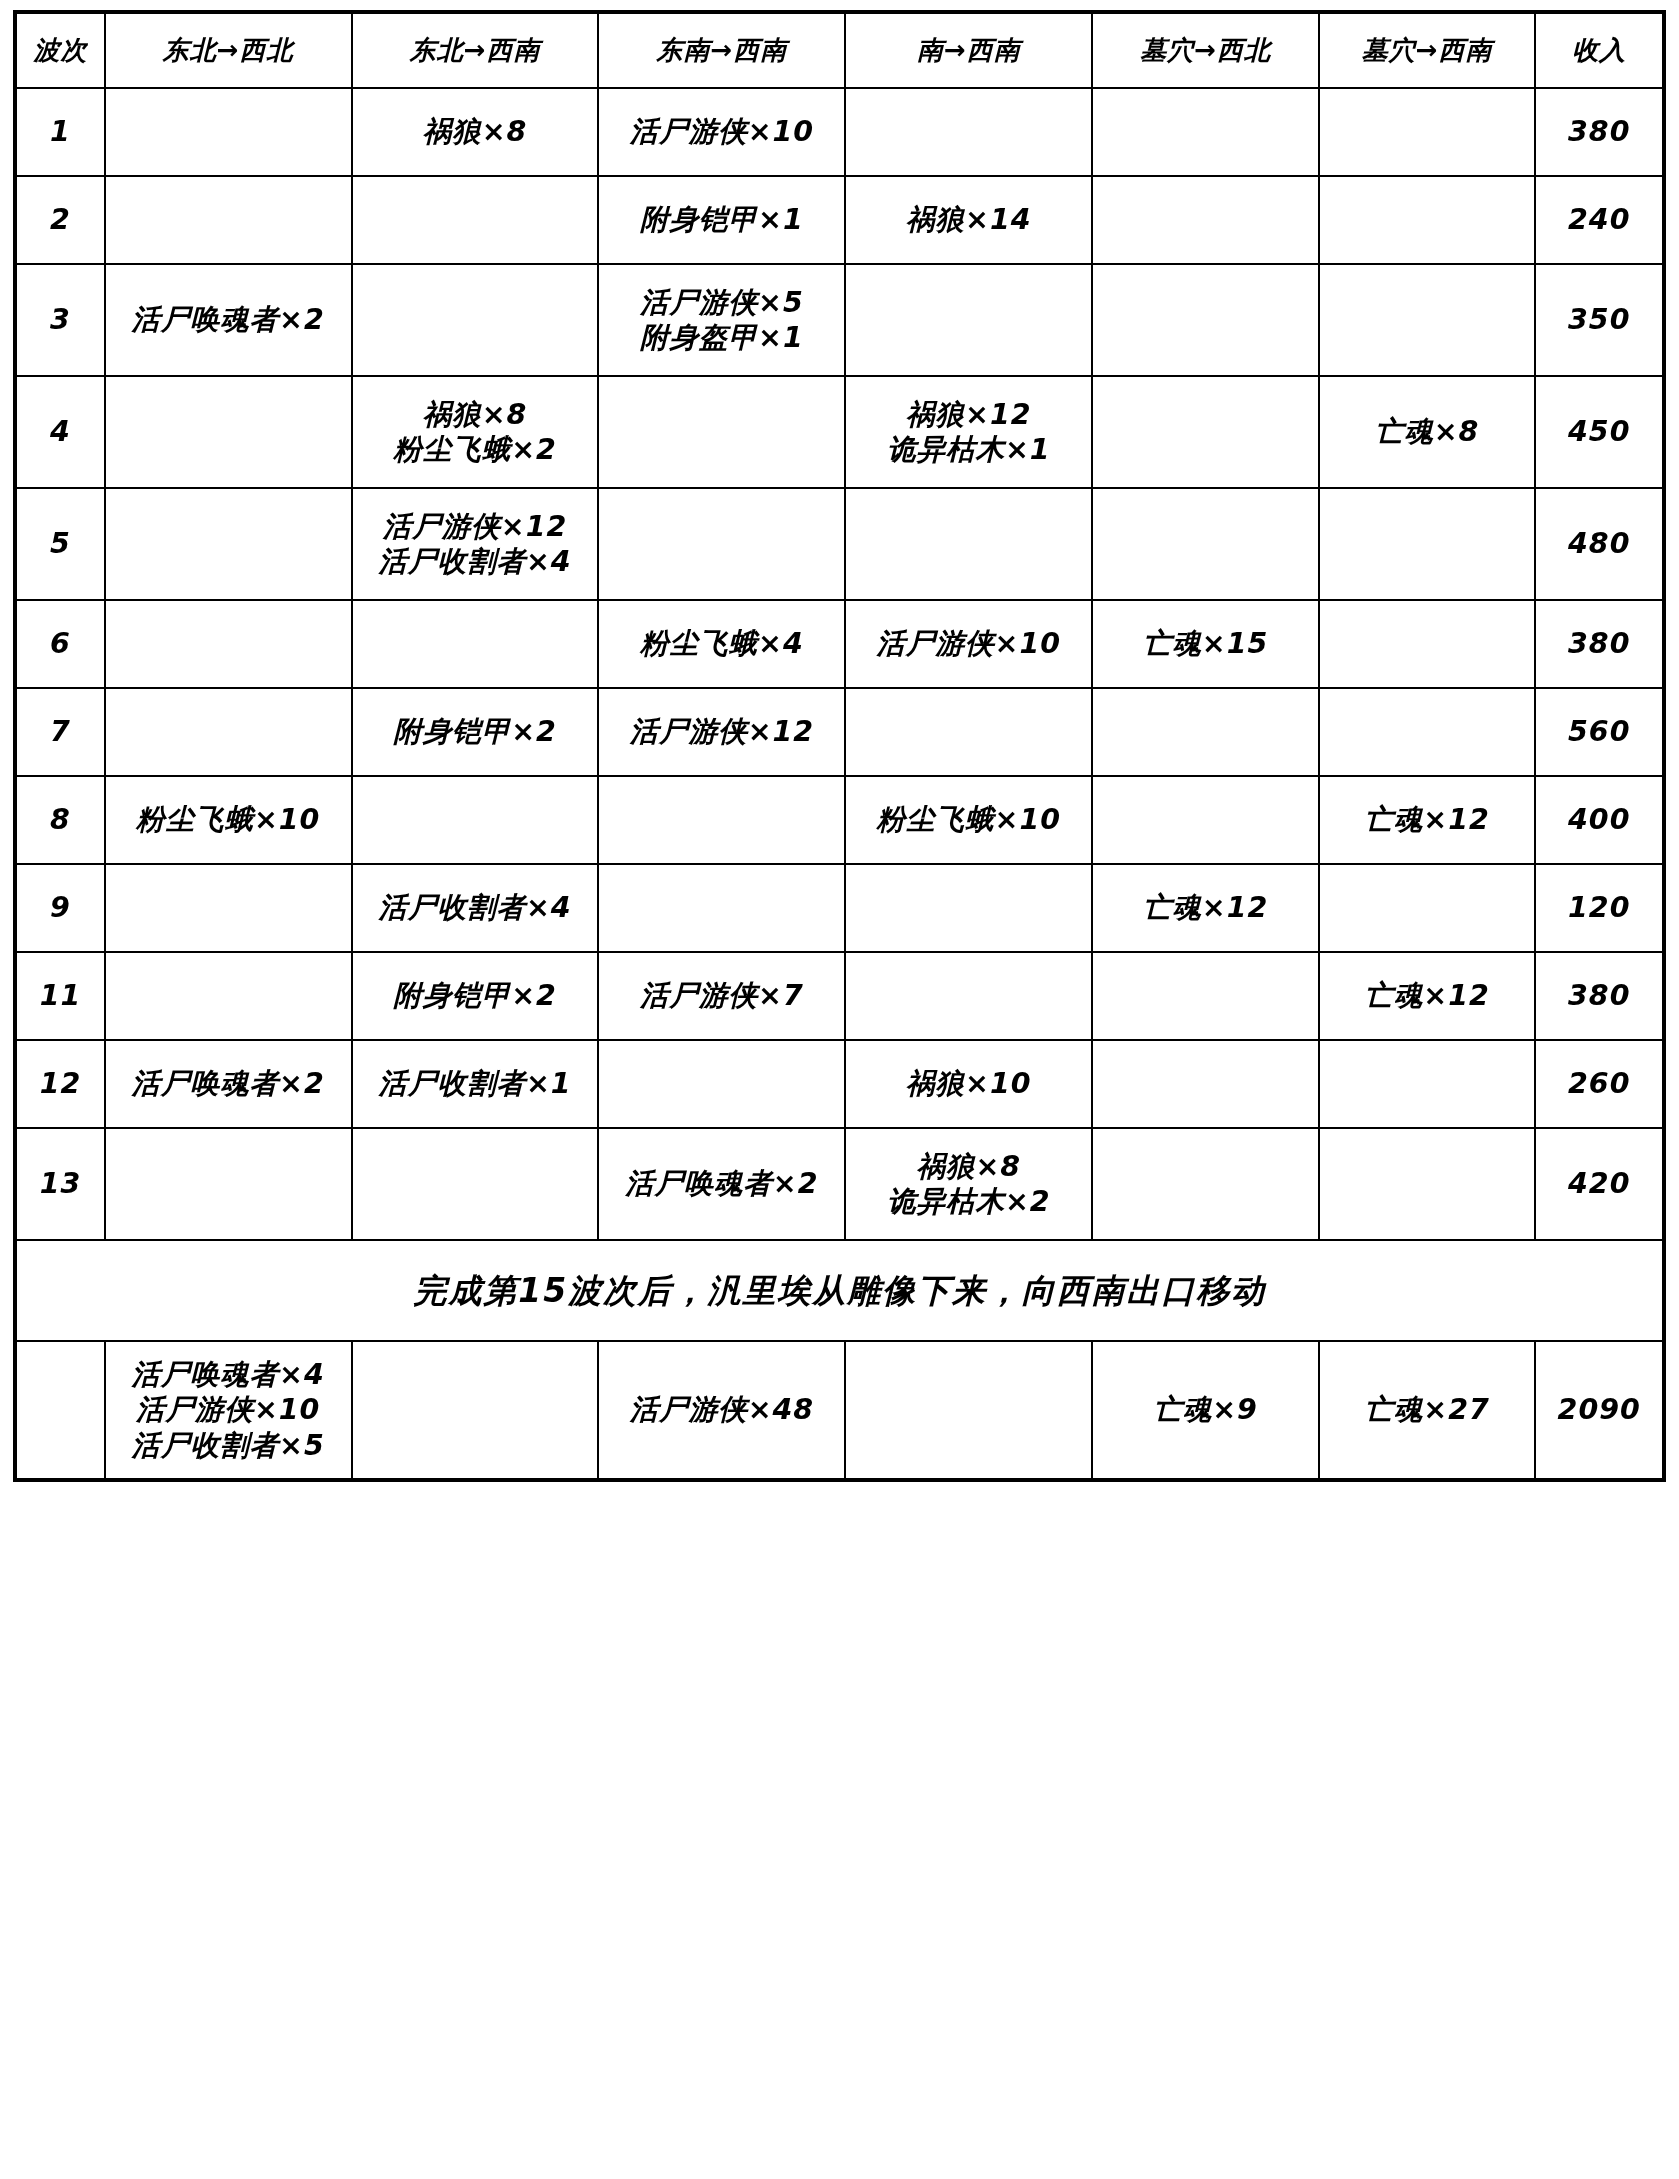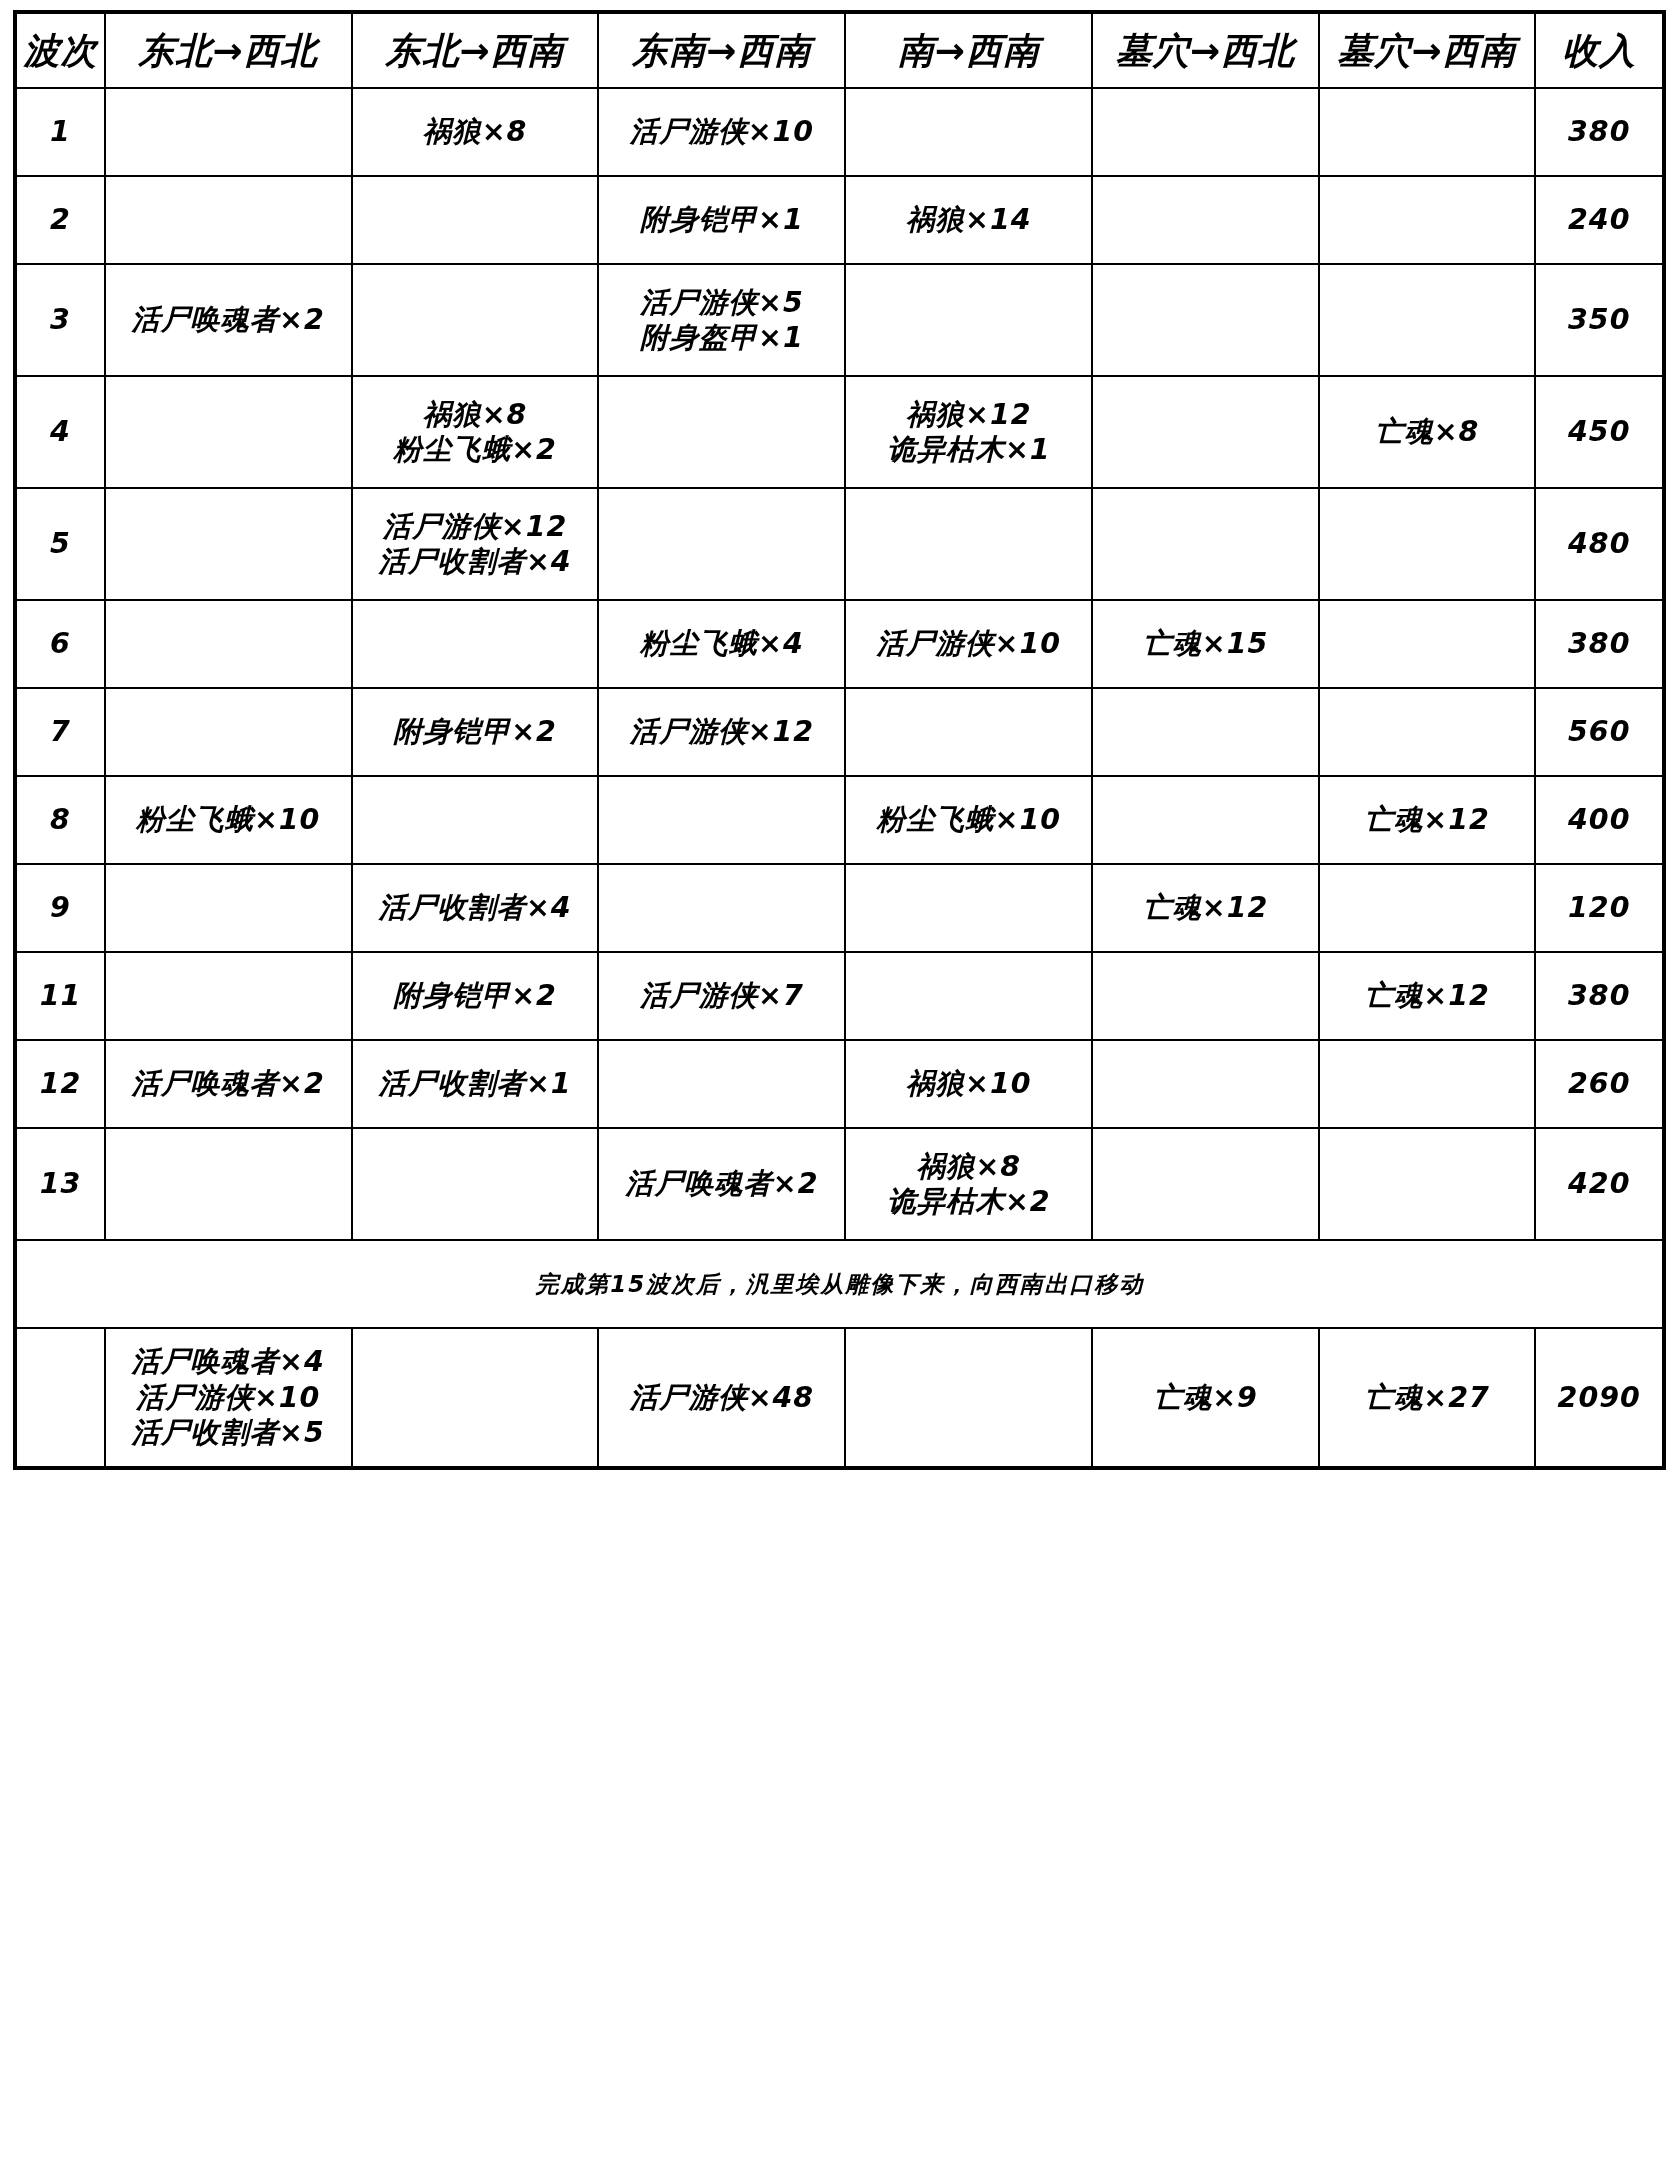--- a/index.html
+++ b/index.html
@@ -29,21 +29,21 @@
     text-align: center;
     vertical-align: middle;
     font-weight: bold;
     font-size: 28.5px;
     line-height: 1.25;
     padding: 9.5px 3.8px;
     letter-spacing: 1px;
     font-style: italic;
   }
   table.wave-table thead th {
-    font-size: 36px;
+    font-size: 26px;
     padding: 11.4px 3.8px;
     height: 51px;
   }
   
   col.c-wave    { width: 88px; }
   col.c-route   { width: 243px; }
   col.c-route2  { width: 243px; }
   col.c-route3  { width: 243px; }
   col.c-route4  { width: 243px; }
   col.c-route5  { width: 223px; }
@@ -53,21 +53,21 @@
   td.wave-num {
     font-size: 30px;
   }
   td.income {
     font-size: 31px;
   }
   td.cell-lines {
     white-space: pre-line;
   }
   tr.note-row td {
-    font-size: 23px;
+    font-size: 33px;
     padding: 28.5px 3.8px;
     letter-spacing: 1.9px;
   }
   tr.final-row td {
     padding: 15px 3.8px;
     margin-top: 32px;
   }
   tr.r-tall td { height: 91px; }
   tr.r-med  td { height: 67px; }
 </style>

